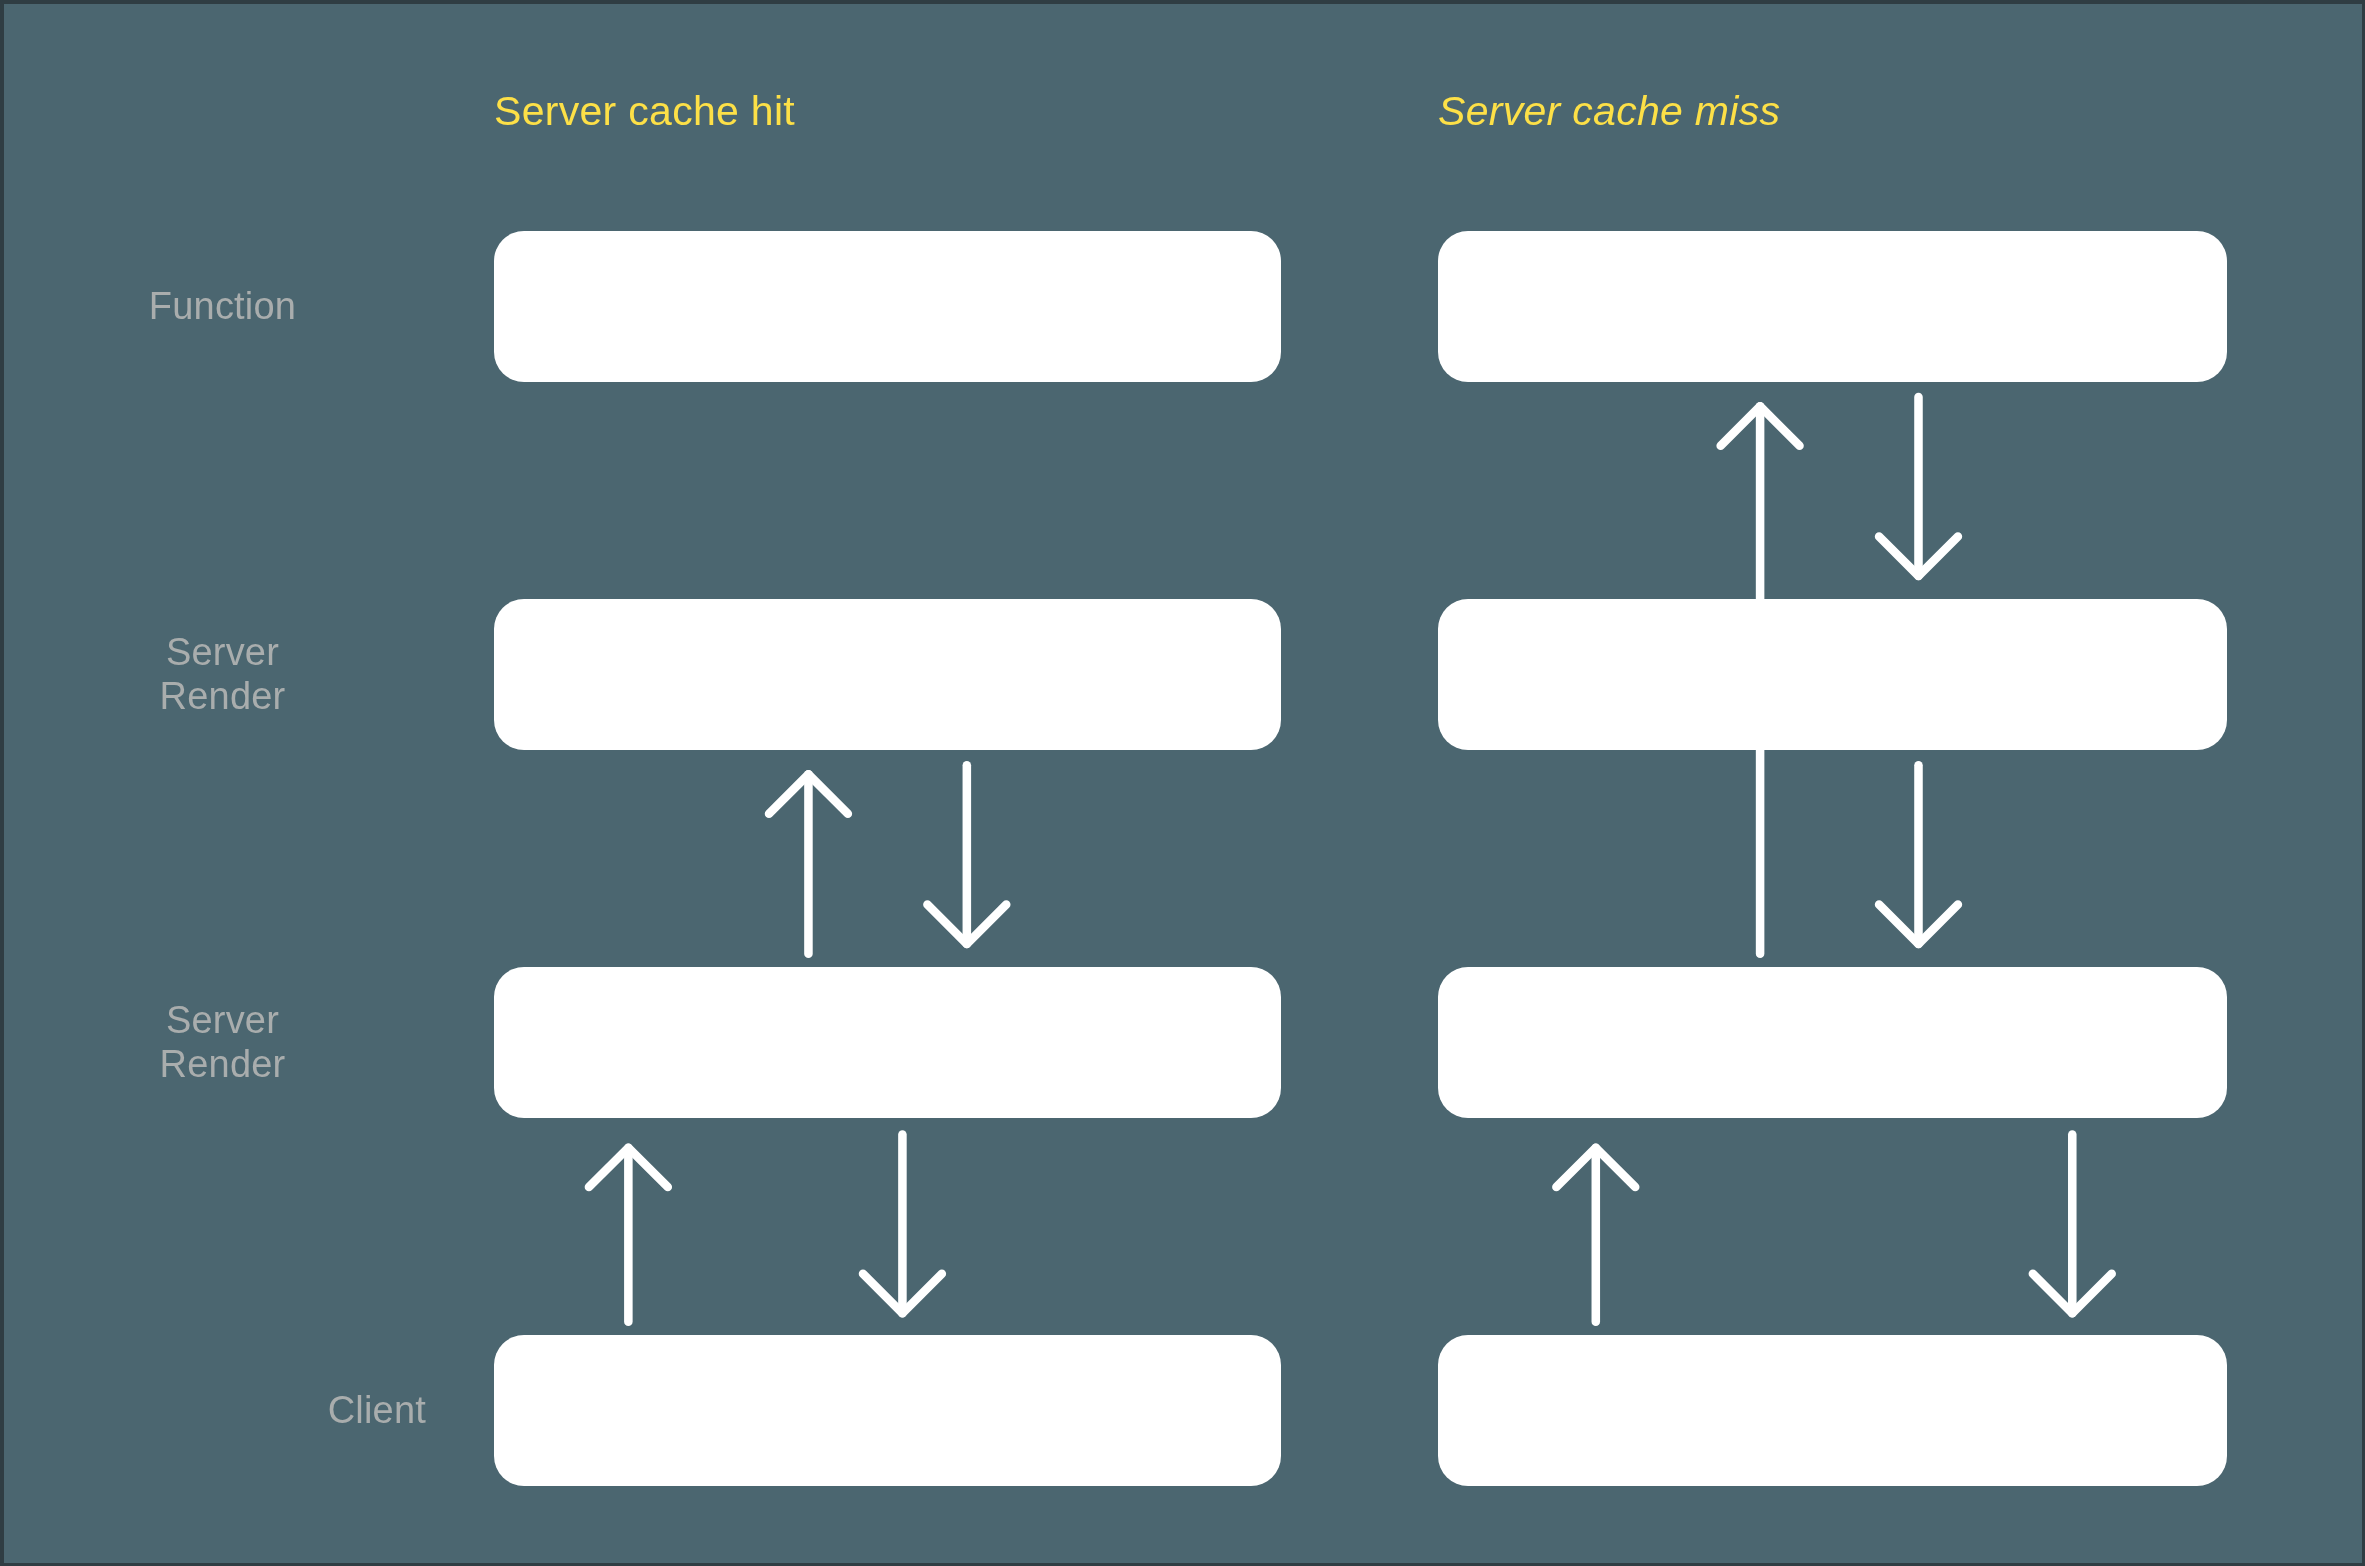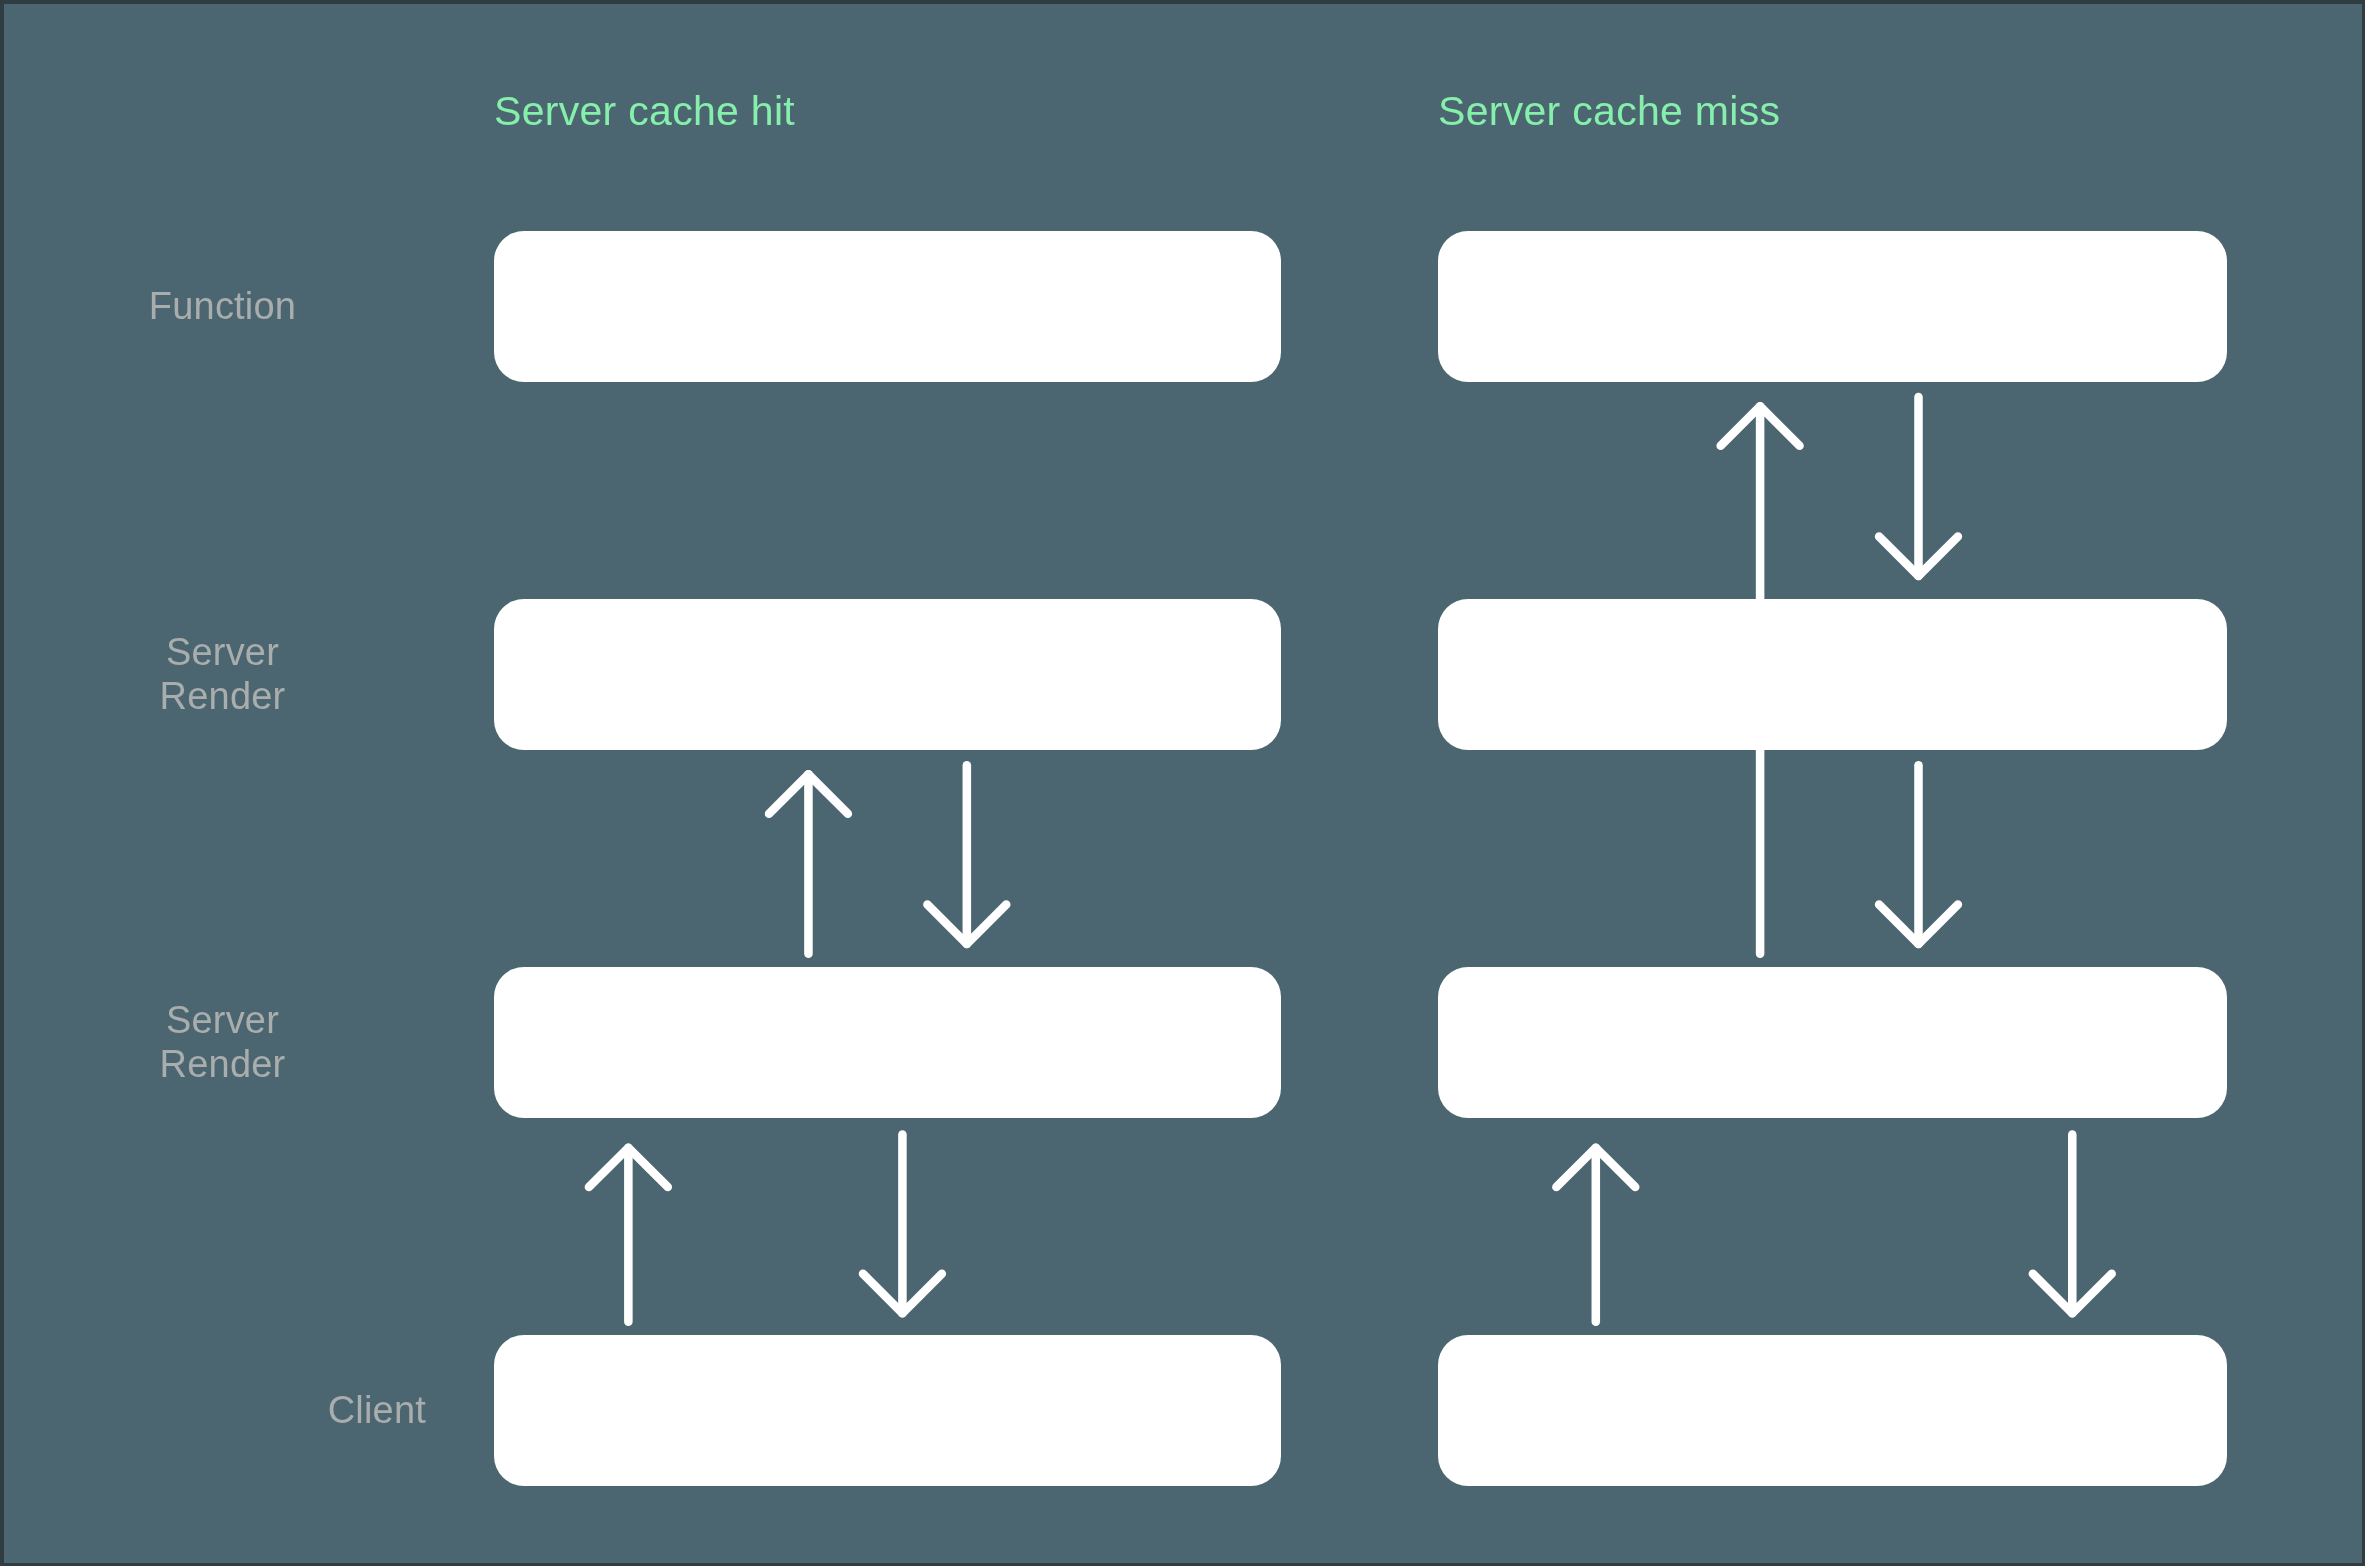--- a/index.html
+++ b/index.html
@@ -17,27 +17,27 @@
     overflow: hidden;
     font-family: "Liberation Sans", sans-serif;
   }
 
   
   .col-header {
     position: absolute;
     top: 85px;
     font-size: 41px;
     font-weight: 400;
-    color: #86efac;
+    color: #fde047;
     letter-spacing: 0.3px;
     white-space: nowrap;
     line-height: 1.1;
   }
   #hdr-hit  { left: 490px; }
-  #hdr-miss { left: 1434px; }
+  #hdr-miss { left: 1434px; font-style: italic; }
 
   
   .row-label {
     position: absolute;
     left: 0px;
     width: 407px;
     text-align: center;
     font-size: 38px;
     font-weight: 400;
     color: #a9adad;

